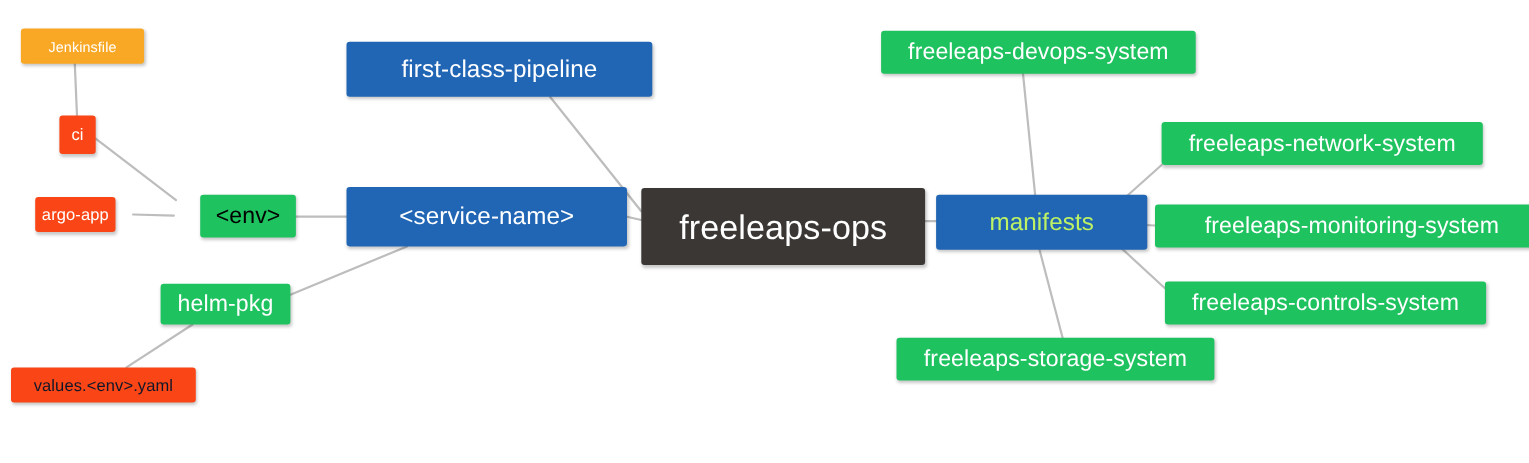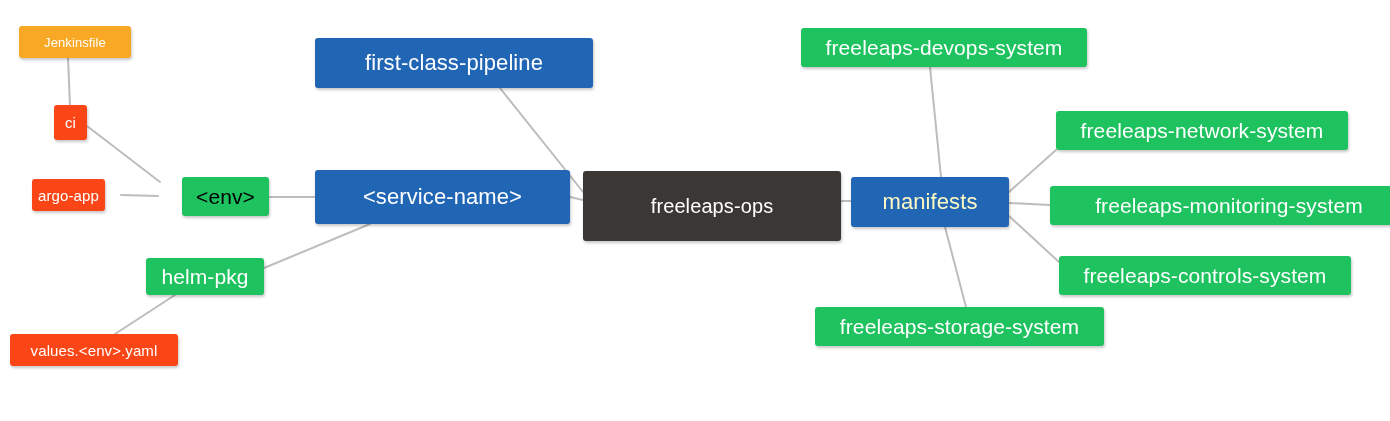--- a/index.html
+++ b/index.html
@@ -58,21 +58,21 @@
   .node-green {
     background: #1ec25f;
   }
   .node-red {
     background: #fa4616;
     align-items: center;
   }
   .node-orange {
     background: #f9a825;
   }
-  .sz-xl { font-size: 20px; }
+  .sz-xl { font-size: 31px; }
   .sz-lg { font-size: 22px; }
   .sz-md { font-size: 21px; }
   .sz-sm { font-size: 15px; }
   .sz-xs { font-size: 13px; }
 </style>
 </head>
 <body>
 
 <div id="mindmap">
   <svg id="edge-layer" viewBox="0 0 1390 421" xmlns="http://www.w3.org/2000/svg">
@@ -94,36 +94,36 @@
   <div id="node-layer">
       <div class="node node-root sz-xl" style="left: 583px; top: 171px; width: 258px; height: 70px; background: rgb(59, 55, 53); color: rgb(255, 255, 255);">
         <span>freeleaps-ops</span>
       </div>
       <div class="node node-blue sz-lg" style="left: 315px; top: 170px; width: 255px; height: 54px; background: rgb(33, 102, 181); color: rgb(255, 255, 255);">
         <span>&lt;service-name&gt;</span>
       </div>
       <div class="node node-blue sz-lg" style="left: 315px; top: 38px; width: 278px; height: 50px; background: rgb(33, 102, 181); color: rgb(255, 255, 255);">
         <span>first-class-pipeline</span>
       </div>
-      <div class="node node-blue sz-lg" style="left: 851px; top: 177px; width: 158px; height: 50px; background: rgb(33, 102, 181); color: #fef9c3;">
+      <div class="node node-blue sz-lg" style="left: 851px; top: 177px; width: 192px; height: 50px; background: rgb(33, 102, 181); color: #bef264;">
         <span>manifests</span>
       </div>
       <div class="node node-green sz-md" style="left: 158px; top: 177px; width: 87px; height: 39px; background: rgb(30, 194, 95); color: #000000; margin-left: 24px;">
         <span>&lt;env&gt;</span>
       </div>
       <div class="node node-green sz-md" style="left: 146px; top: 258px; width: 118px; height: 37px; background: rgb(30, 194, 95); color: rgb(255, 255, 255);">
         <span>helm-pkg</span>
       </div>
       <div class="node node-red sz-sm" style="left: 54px; top: 105px; width: 33px; height: 35px; background: rgb(250, 70, 22); color: rgb(255, 255, 255);">
         <span>ci</span>
       </div>
       <div class="node node-red sz-sm" style="left: 32px; top: 179px; width: 73px; height: 32px; background: rgb(250, 70, 22); color: rgb(255, 255, 255);">
         <span>argo-app</span>
       </div>
-      <div class="node node-red sz-sm" style="left: 10px; top: 334px; width: 168px; height: 32px; background: rgb(250, 70, 22); color: #ffffff;">
+      <div class="node node-red sz-sm" style="left: 10px; top: 334px; width: 168px; height: 32px; background: rgb(250, 70, 22); color: #0f172a;">
         <span>values.&lt;env&gt;.yaml</span>
       </div>
       <div class="node node-orange sz-xs" style="left: 19px; top: 26px; width: 112px; height: 32px; background: rgb(249, 168, 37); color: rgb(255, 255, 255);">
         <span>Jenkinsfile</span>
       </div>
       <div class="node node-green sz-md" style="left: 801px; top: 28px; width: 286px; height: 39px; background: rgb(30, 194, 95); color: rgb(255, 255, 255);">
         <span>freeleaps-devops-system</span>
       </div>
       <div class="node node-green sz-md" style="left: 1056px; top: 111px; width: 292px; height: 39px; background: rgb(30, 194, 95); color: rgb(255, 255, 255);">
         <span>freeleaps-network-system</span>

